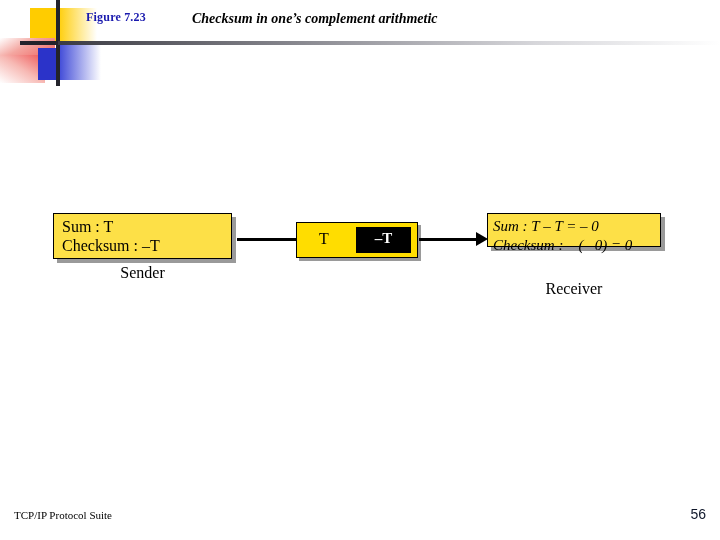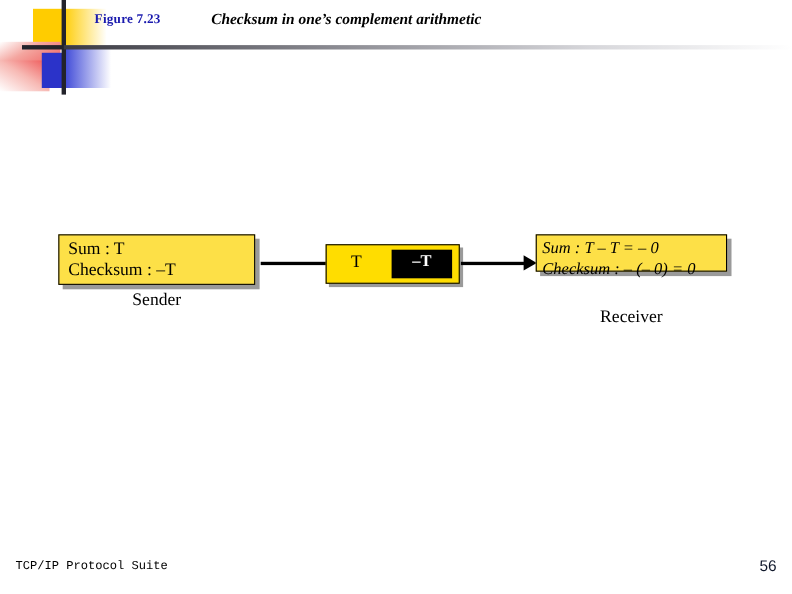--- a/index.html
+++ b/index.html
@@ -186,21 +186,21 @@
     width: 0; height: 0;
     border-top: 7px solid transparent;
     border-bottom: 7px solid transparent;
     border-left: 12px solid #000000;
   }
 
   
   .footer-text {
     position: absolute;
     left: 14px; top: 509px;
-    font-family: Liberation Mono, monospace;
+    font-family: Liberation Serif, serif;
     font-size: 11px;
     color: #000000;
     white-space: nowrap;
   }
   .page-number {
     position: absolute;
     right: 14px; top: 506px;
     font-family: "Liberation Sans", sans-serif;
     font-size: 14px;
     color: #0f172a;

